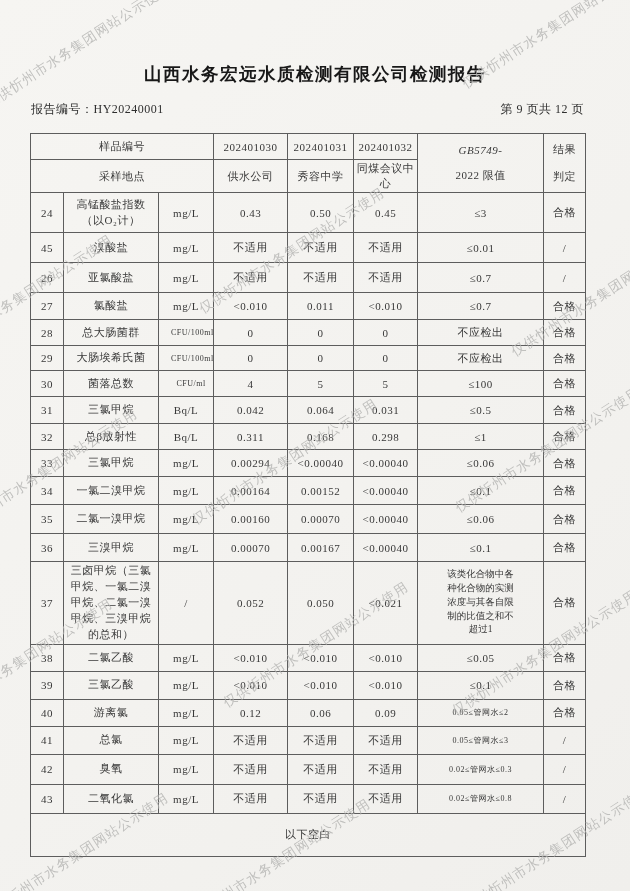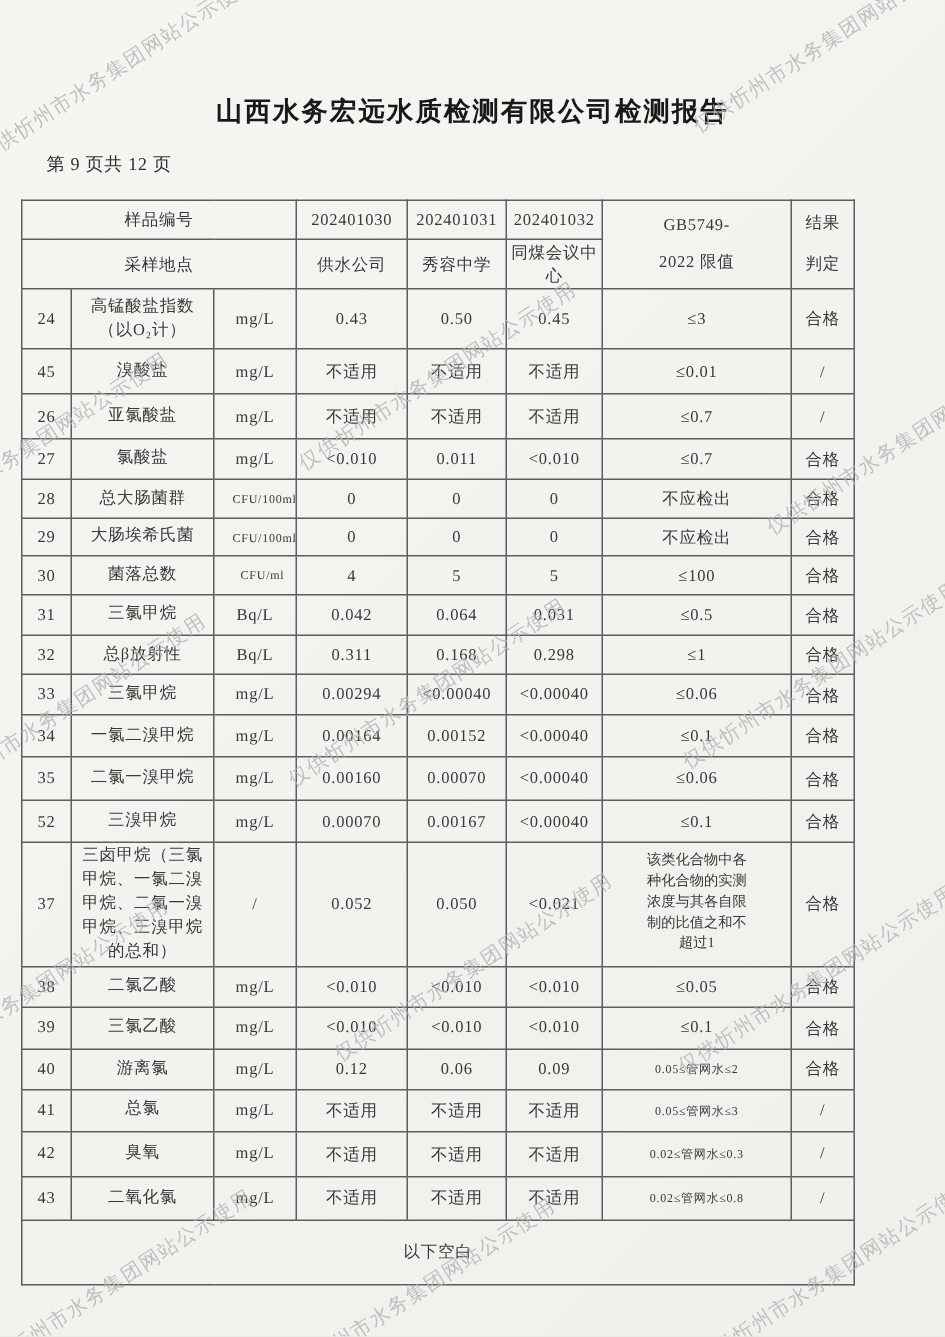--- a/index.html
+++ b/index.html
@@ -37,41 +37,41 @@
     font-weight:bold;font-size:17.5px;letter-spacing:1.5px;
     color:#181818;
   }
   .meta-row{
     position:absolute;top:101px;left:31px;width:553px;
     display:flex;justify-content:space-between;align-items:baseline;
     font-size:12px;color:#2e2e2e;letter-spacing:.5px;
   }
   
   table.report{
-    position:absolute;left:14px;top:133px;
+    position:absolute;left:30px;top:133px;
     width:555px;
     border-collapse:collapse;
     table-layout:fixed;
     z-index:2;
   }
   table.report td{
     border:1px solid #5d5d5d;
     text-align:center;
     vertical-align:middle;
     font-size:11px;
     color:#383838;
     padding:1px 2px;
     overflow:hidden;
     letter-spacing:.5px;
   }
   td.h-label{letter-spacing:4px;font-size:11.5px;}
   td.h-id{font-size:11.5px;letter-spacing:0;}
   td.h-loc{font-size:11px;letter-spacing:1px;}
   td.h-limit div{line-height:1.0;}
-  td.h-limit .l1{margin-bottom:14px;}
+  td.h-limit .l1{margin-bottom:14px;font-style:italic;}
   td.h-result div{line-height:1.0;}
   td.h-result .l1{margin-bottom:16px;}
   td.c-no{font-size:11.5px;letter-spacing:0;}
   td.c-name{text-align:left;padding-left:7px;padding-right:4px;line-height:1.45;letter-spacing:1px;}
   td.c-unit{font-size:10.5px;letter-spacing:0;}
   td.c-unit.small{font-size:8px;padding-left:12px;}
   td.c-val{font-size:11px;letter-spacing:0;}
   td.c-limit{font-size:11px;letter-spacing:0;}
   td.c-limit.limit-small{font-size:8px;}
   td.c-limit.limit-para{font-size:9.5px;padding:3px 27px;line-height:1.45;letter-spacing:0;}
@@ -96,20 +96,21 @@
   <span class="wm" style="left:548px;top:450px">仅供忻州市水务集团网站公示使用</span>
   <span class="wm" style="left:20px;top:662px">仅供忻州市水务集团网站公示使用</span>
   <span class="wm" style="left:316px;top:645px">仅供忻州市水务集团网站公示使用</span>
   <span class="wm" style="left:545px;top:653px">仅供忻州市水务集团网站公示使用</span>
   <span class="wm" style="left:76px;top:856px">仅供忻州市水务集团网站公示使用</span>
   <span class="wm" style="left:278px;top:862px">仅供忻州市水务集团网站公示使用</span>
   <span class="wm" style="left:557px;top:849px">仅供忻州市水务集团网站公示使用</span>
 
   <div class="doc-title">山西水务宏远水质检测有限公司检测报告</div>
   <div class="meta-row">
+    <span>报告编号：HY20240001</span>
     <span>第 9 页共 12 页</span>
   </div>
 
   <table class="report">
     <colgroup>
       <col style="width:33px">
         <col style="width:95px">
         <col style="width:55px">
       <col style="width:74px">
         <col style="width:66px">
@@ -253,21 +254,21 @@
     <td class="c-no">35</td>
     <td class="c-name">二氯一溴甲烷</td>
     <td class="c-unit">mg/L</td>
     <td class="c-val">0.00160</td>
     <td class="c-val">0.00070</td>
     <td class="c-val">&lt;0.00040</td>
     <td class="c-limit">≤0.06</td>
     <td class="c-result">合格</td>
   </tr>
         <tr style="height: 28px;">
-    <td class="c-no">52</td>
+    <td class="c-no">36</td>
     <td class="c-name">三溴甲烷</td>
     <td class="c-unit">mg/L</td>
     <td class="c-val">0.00070</td>
     <td class="c-val">0.00167</td>
     <td class="c-val">&lt;0.00040</td>
     <td class="c-limit">≤0.1</td>
     <td class="c-result">合格</td>
   </tr>
         <tr style="height: 73px;">
     <td class="c-no">37</td>

